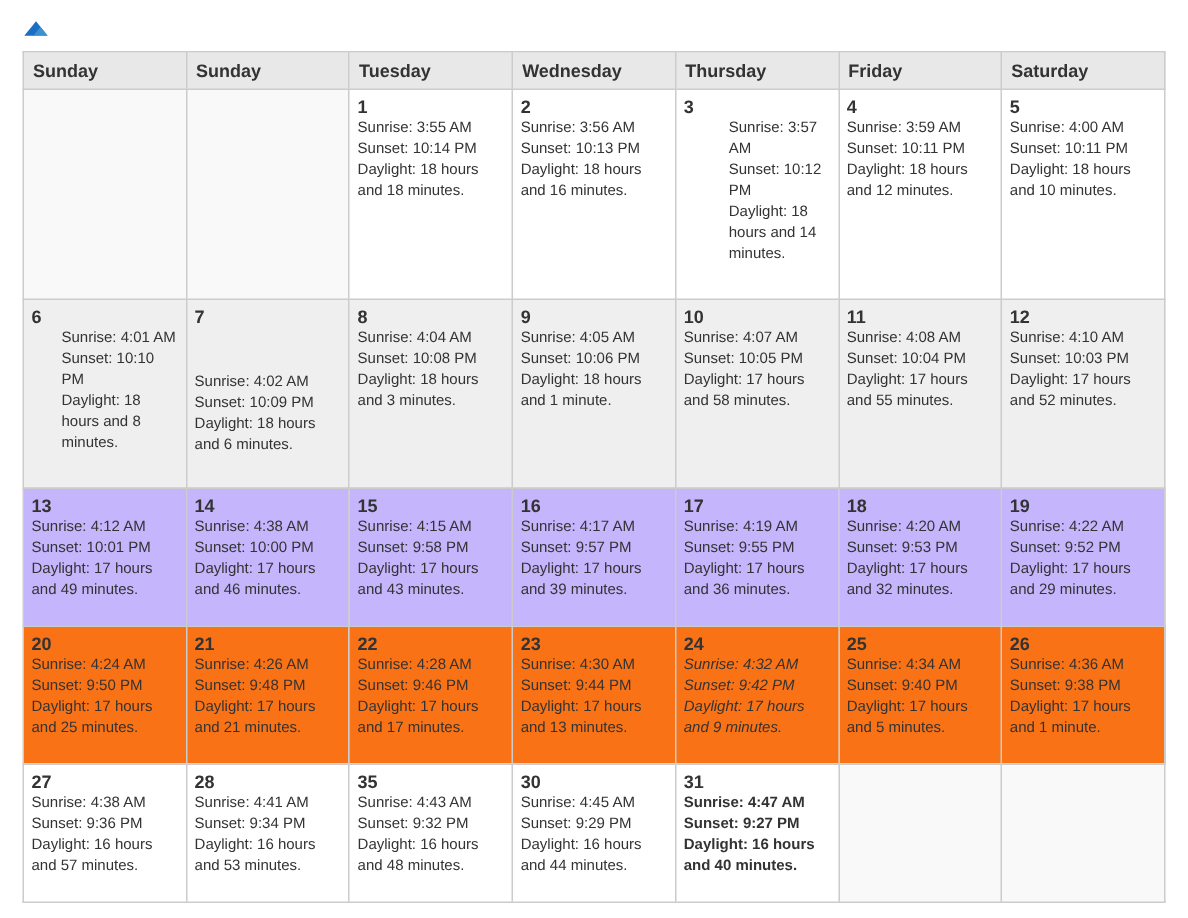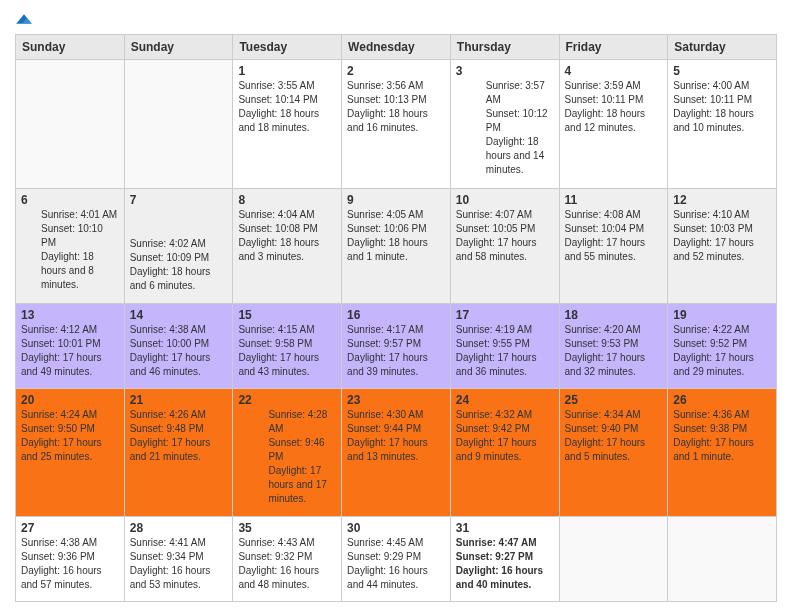--- a/index.html
+++ b/index.html
@@ -268,33 +268,33 @@
 Daylight: 17 hours and 25 minutes.</div>
           </td>
           <td>
             <span class="day-number">21</span>
             <div class="day-info" style="white-space: pre-line;">Sunrise: 4:26 AM
 Sunset: 9:48 PM
 Daylight: 17 hours and 21 minutes.</div>
           </td>
           <td>
             <span class="day-number">22</span>
-            <div class="day-info" style="white-space: pre-line; margin-left: 30px;">Sunrise: 4:28 AM
+            <div class="day-info" style="white-space: pre-line;">Sunrise: 4:28 AM
 Sunset: 9:46 PM
 Daylight: 17 hours and 17 minutes.</div>
           </td>
           <td>
             <span class="day-number">23</span>
             <div class="day-info" style="white-space: pre-line;">Sunrise: 4:30 AM
 Sunset: 9:44 PM
 Daylight: 17 hours and 13 minutes.</div>
           </td>
           <td>
             <span class="day-number">24</span>
-            <div class="day-info" style="white-space: pre-line;">Sunrise: 4:32 AM
+            <div class="day-info" style="white-space: pre-line; font-style: italic;">Sunrise: 4:32 AM
 Sunset: 9:42 PM
 Daylight: 17 hours and 9 minutes.</div>
           </td>
           <td>
             <span class="day-number">25</span>
             <div class="day-info" style="white-space: pre-line;">Sunrise: 4:34 AM
 Sunset: 9:40 PM
 Daylight: 17 hours and 5 minutes.</div>
           </td>
           <td>

